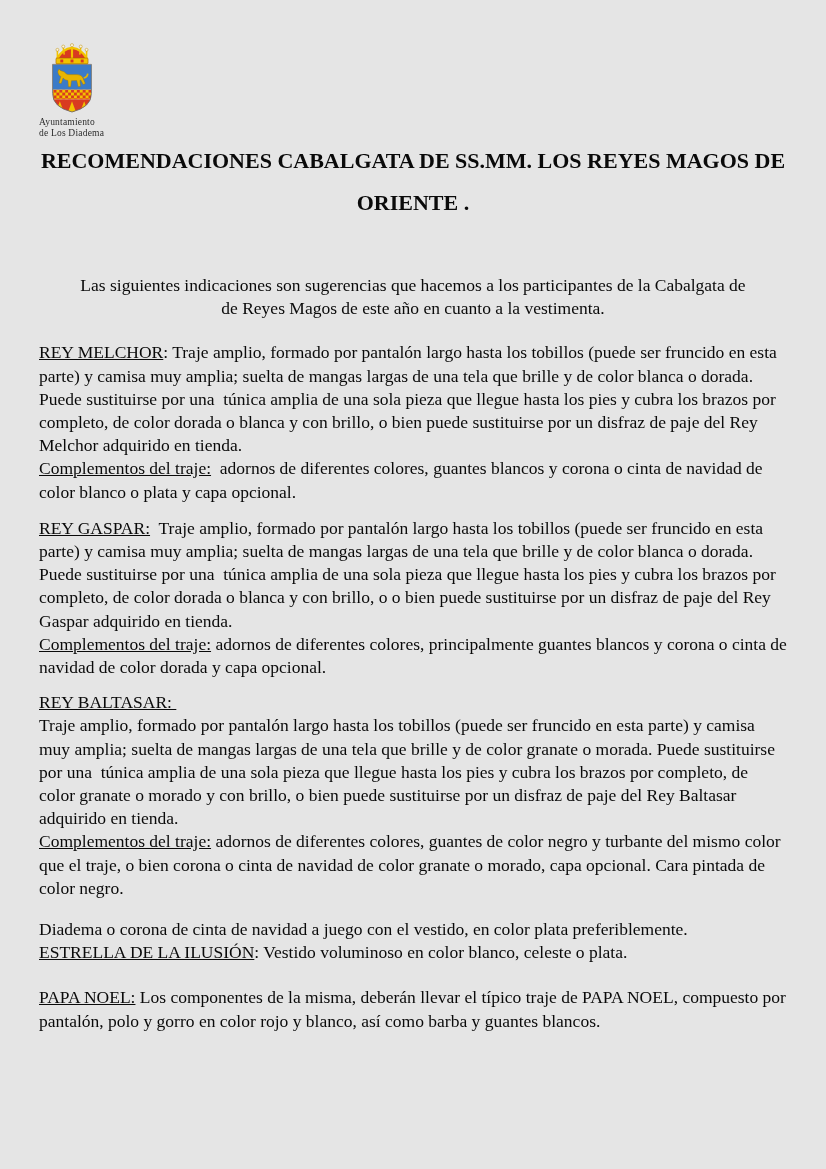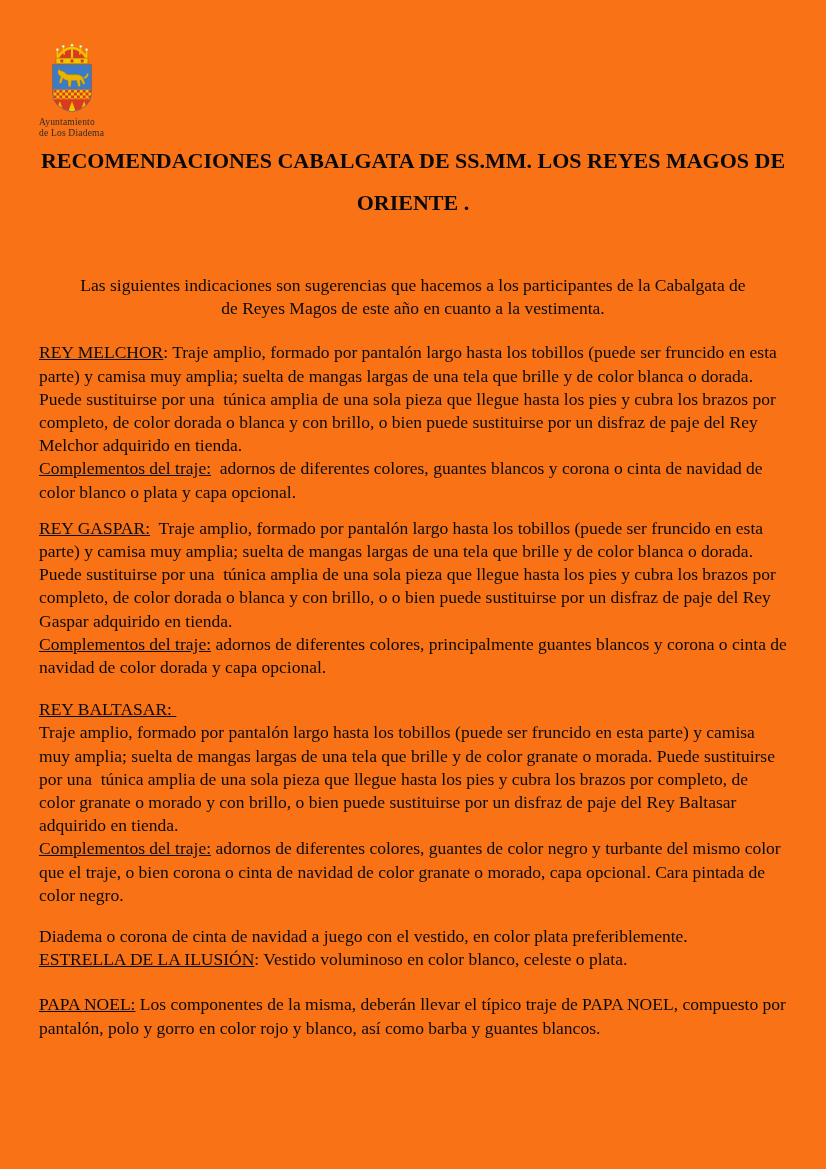--- a/index.html
+++ b/index.html
@@ -6,21 +6,21 @@
   html, body { background: #ffffff; }
   body {
     width: 826px; height: 1169px;
     font-family: "Liberation Serif", serif;
     color: #000000;
     overflow: hidden;
   }
   .page {
     position: relative;
     width: 826px; height: 1169px;
-    background: #f97316;
+    background: #e5e5e5;
     padding: 43px 39px 17px 39px;
   }
   .logo-block { width: 90px; }
   .coat-svg { display: block; width: 56px; height: 70px; margin-left: 5px; }
   .logo-caption {
     margin-top: 4px;
     font-size: 9.5px;
     line-height: 11px;
     color: #2b2b2b;
     letter-spacing: 0.2px;
@@ -38,21 +38,21 @@
     line-height: 23.2px;
     white-space: pre-wrap;
     color: #0a0a0a;
   }
   .bold { font-weight: normal; }
   .underline { text-decoration: underline; }
   .section { margin-top: 17px; }
   [data-name="section-intro"] { margin-top: 50px; text-align: center; }
   [data-name="section-rey-melchor"] { margin-top: 21px; }
   [data-name="section-rey-gaspar"] { margin-top: 13px; }
-  [data-name="section-rey-baltasar"] { margin-top: 19px; }
+  [data-name="section-rey-baltasar"] { margin-top: 12px; }
   [data-name="section-estrella-de-la-ilusion"] { margin-top: 18px; }
   [data-name="section-papa-noel"] { margin-top: 22px; }
 </style>
 </head>
 <body>
 
 <div class="page" data-name="document-page">
 
   <div class="logo-block" data-name="logo">
     <svg class="coat-svg" viewBox="0 0 56 72" data-name="coat-of-arms-icon" xmlns="http://www.w3.org/2000/svg">

